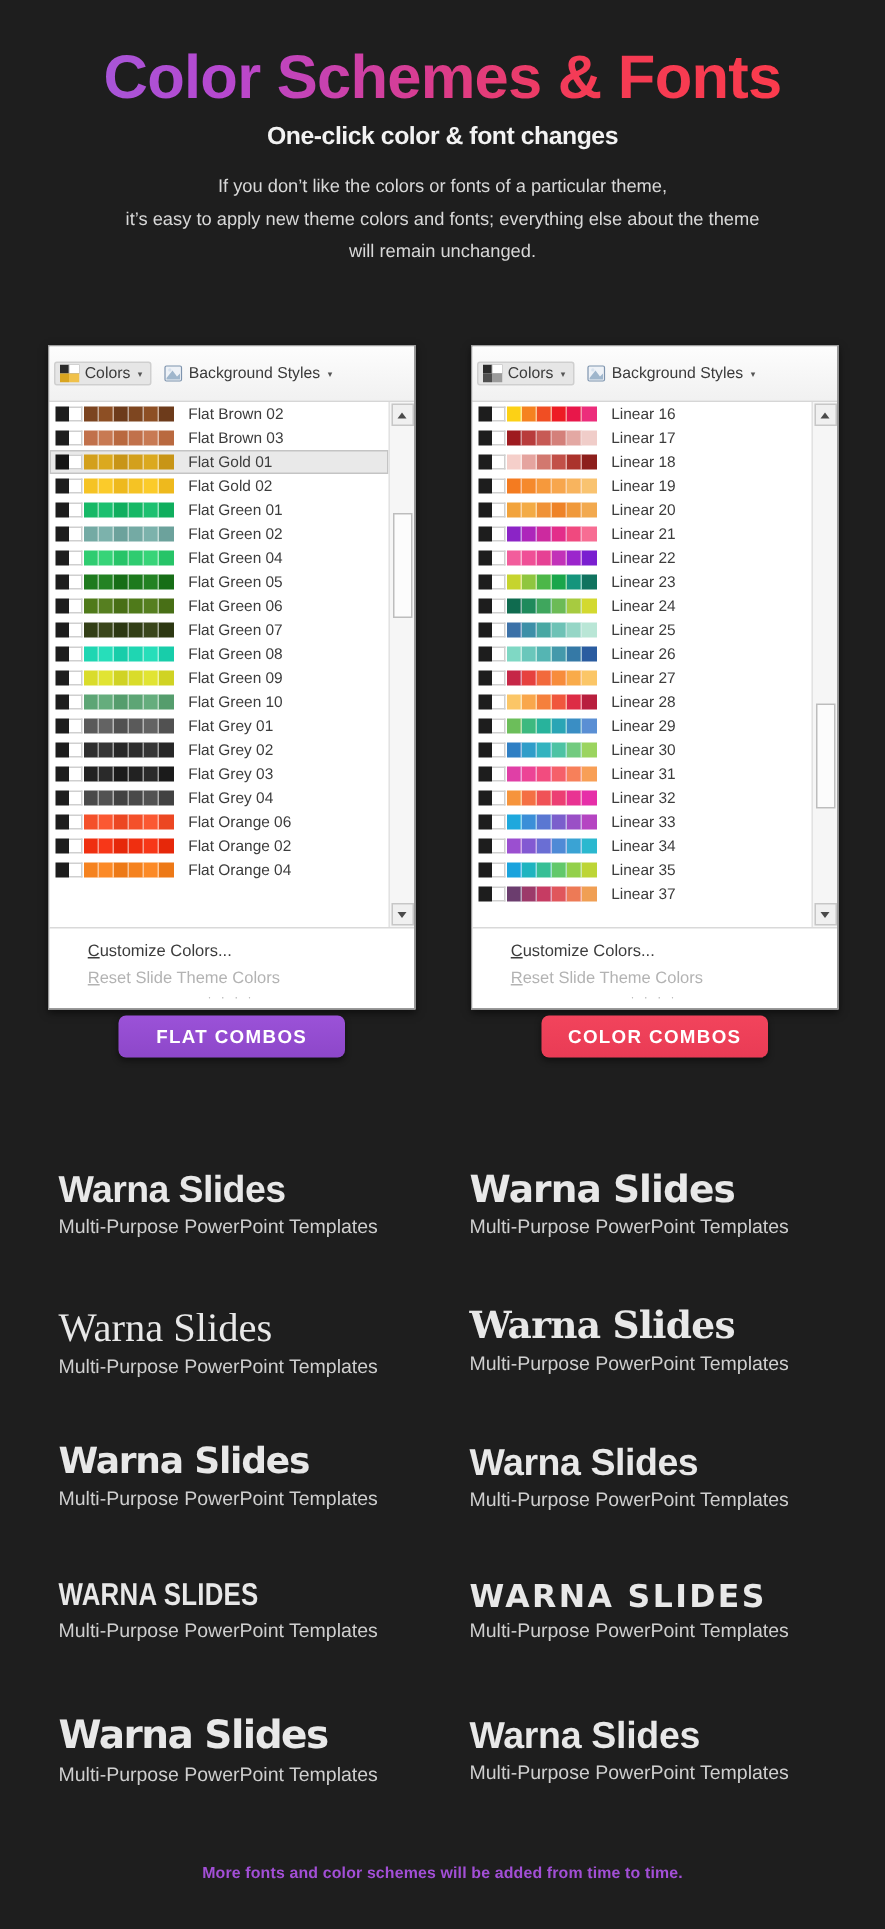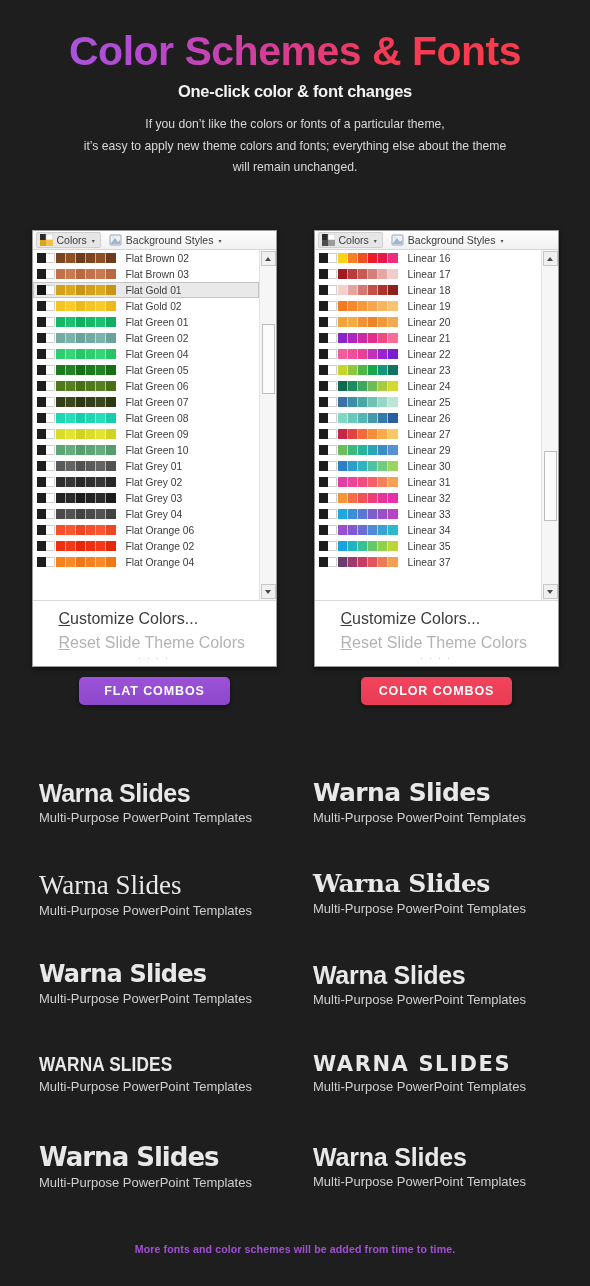--- a/index.html
+++ b/index.html
@@ -50,21 +50,21 @@
     gap: 37px;
   }
   .panel {
     width: 245px;
     background: #ffffff;
     border: 1px solid #9a9a9a;
     box-shadow: 0 2px 5px rgba(0,0,0,0.55);
     font-family: "Liberation Sans", sans-serif;
   }
   .panel-toolbar {
-    height: 19px;
+    height: 37px;
     background: linear-gradient(#fdfdfd, #f1f1f1);
     border-bottom: 1px solid #d6d6d6;
     display: flex;
     align-items: center;
     padding-left: 3px;
     gap: 5px;
   }
   .tb-item {
     display: flex; align-items: center; gap: 4px;
     padding: 1px 5px 1px 3px;
@@ -126,21 +126,21 @@
   .vs-btn.down { bottom: 1px; }
   .vs-arrow { width: 0; height: 0; border-left: 3px solid transparent; border-right: 3px solid transparent; }
   .vs-arrow.u { border-bottom: 4px solid #4a4a4a; }
   .vs-arrow.d { border-top: 4px solid #4a4a4a; }
   .vs-thumb {
     position: absolute; left: 2px; width: 13px;
     background: #fcfcfc; border: 1px solid #bdbdbd;
   }
 
   .panel-foot { padding: 6px 0 4px 0; background: #fff; }
-  .foot-item { font-size: 16px; padding: 3px 0 3px 26px; color: #3c3c3c; }
+  .foot-item { font-size: 11px; padding: 3px 0 3px 26px; color: #3c3c3c; }
   .foot-item u { text-decoration: underline; }
   .foot-item.dim { color: #b3b3b3; }
   .grip { text-align: center; color: #b9b9b9; font-size: 8px; letter-spacing: 2px; line-height: 7px; }
 
   
   .pills { position: absolute; top: 677px; left: 0; width: 590px; }
   .pill {
     position: absolute;
     height: 28px; border-radius: 5px;
     display: flex; align-items: center; justify-content: center;
@@ -738,20 +738,35 @@
                 <i style="background:#fbc667"></i>
               </span>
             </span>
             <span class="row-label">Linear 27</span>
           </div>
           <div class="row">
             <span class="sw-wrap">
               <span class="sw-dark" style="background:#1d1d1d"></span>
               <span class="sw-light"></span>
               <span class="sw-colors">
+                <i style="background:#fbc667"></i>
+                <i style="background:#f9a74c"></i>
+                <i style="background:#f5803c"></i>
+                <i style="background:#f0573d"></i>
+                <i style="background:#dd2c45"></i>
+                <i style="background:#b81f3e"></i>
+              </span>
+            </span>
+            <span class="row-label">Linear 28</span>
+          </div>
+          <div class="row">
+            <span class="sw-wrap">
+              <span class="sw-dark" style="background:#1d1d1d"></span>
+              <span class="sw-light"></span>
+              <span class="sw-colors">
                 <i style="background:#6cbe5a"></i>
                 <i style="background:#3db97f"></i>
                 <i style="background:#28b39c"></i>
                 <i style="background:#2aa5b5"></i>
                 <i style="background:#3a8ec4"></i>
                 <i style="background:#5a8fd4"></i>
               </span>
             </span>
             <span class="row-label">Linear 29</span>
           </div>

